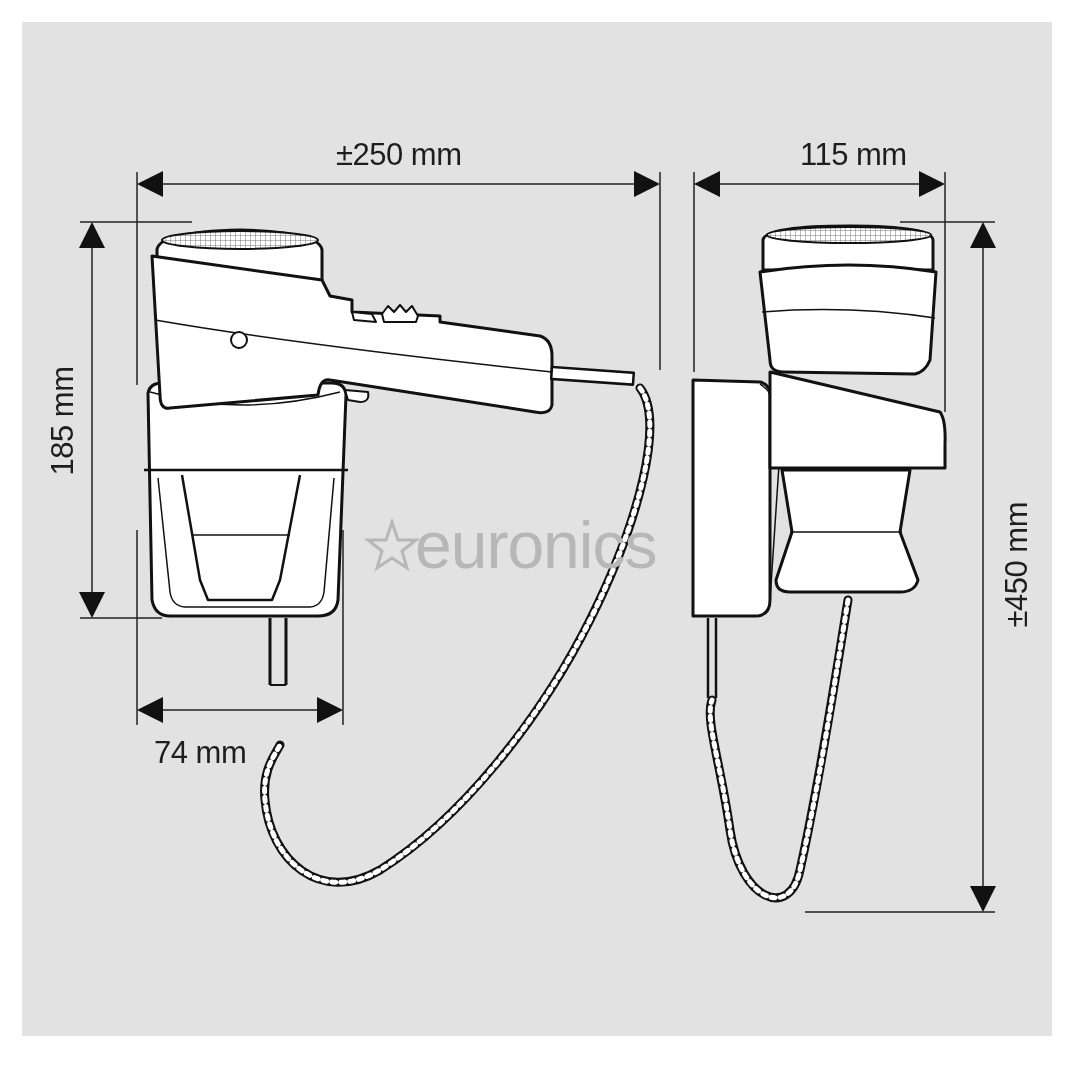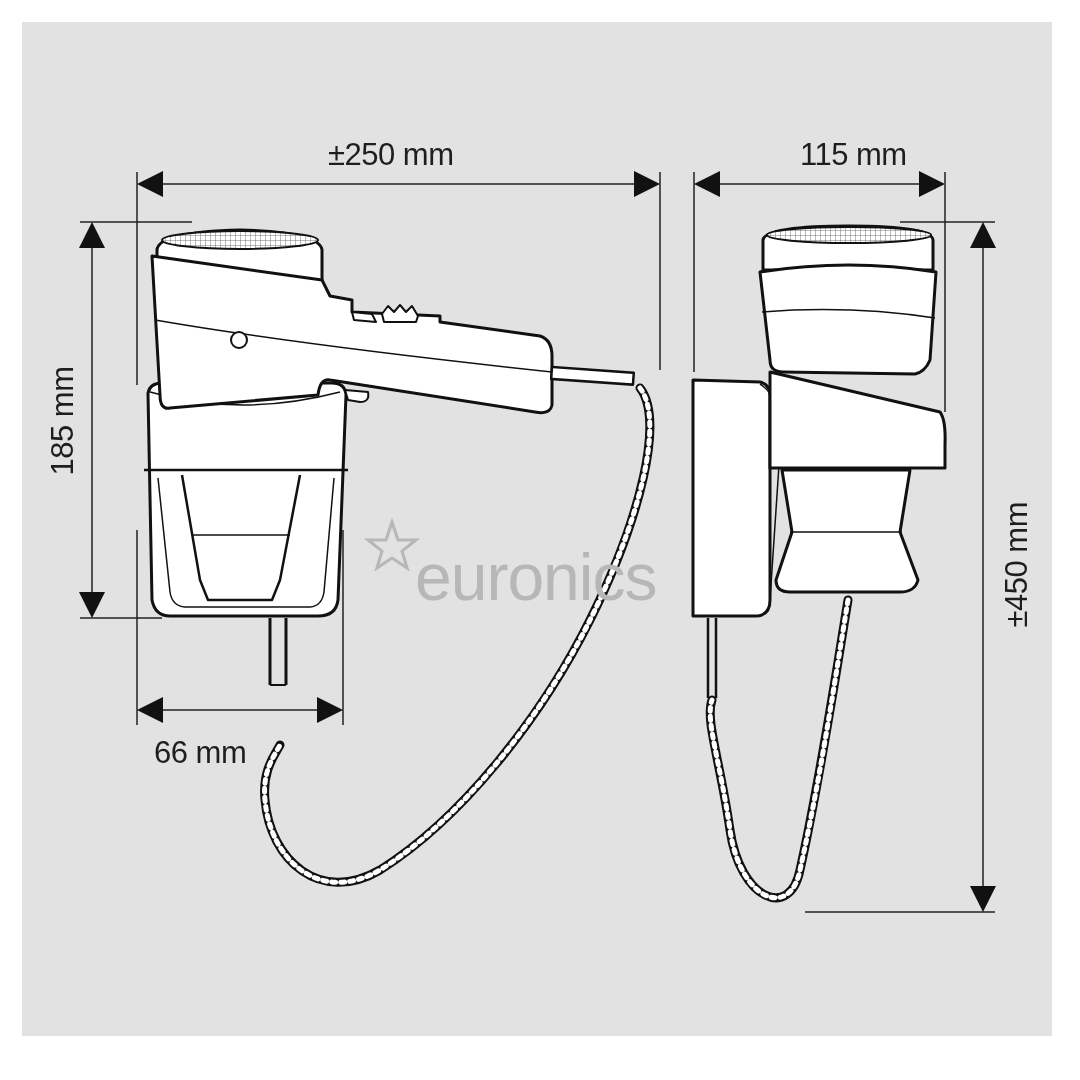--- a/index.html
+++ b/index.html
@@ -113,19 +113,19 @@
     <path d="M848,600 C835,680 820,780 800,870 C790,920 740,900 730,830 C720,760 705,720 712,700" stroke-dasharray="4 5"></path>
   </g>
   <g stroke="#111" stroke-width="2.5">
     <line x1="708" y1="618" x2="708" y2="698"></line>
     <line x1="716" y1="618" x2="716" y2="698"></line>
   </g>
 
   <path d="M392,522 L398,540 L416,540 L402,551 L407,568 L392,558 L377,568 L382,551 L368,540 L386,540 Z" fill="none" stroke="#b7b7b7" stroke-width="3"></path>
 </svg>
 
-<div class="wm" style="left:415px;margin-top:32px;">euronics</div>
+<div class="wm" style="left:415px;">euronics</div>
 
-<div class="lbl" style="left:328px;top:139px;">±250 mm</div>
+<div class="lbl" style="left:336px;top:139px;">±250 mm</div>
 <div class="lbl" style="left:800px;top:139px;">115 mm</div>
-<div class="lbl" style="left:154px;top:737px;">66 mm</div>
+<div class="lbl" style="left:154px;top:737px;">74 mm</div>
 <div class="lbl vert" style="left:12px;top:410px;width:100px;text-align:center;">185 mm</div>
 <div class="lbl vert" style="left:956px;top:552px;width:120px;text-align:center;">±450 mm</div>
 
 </body></html>

